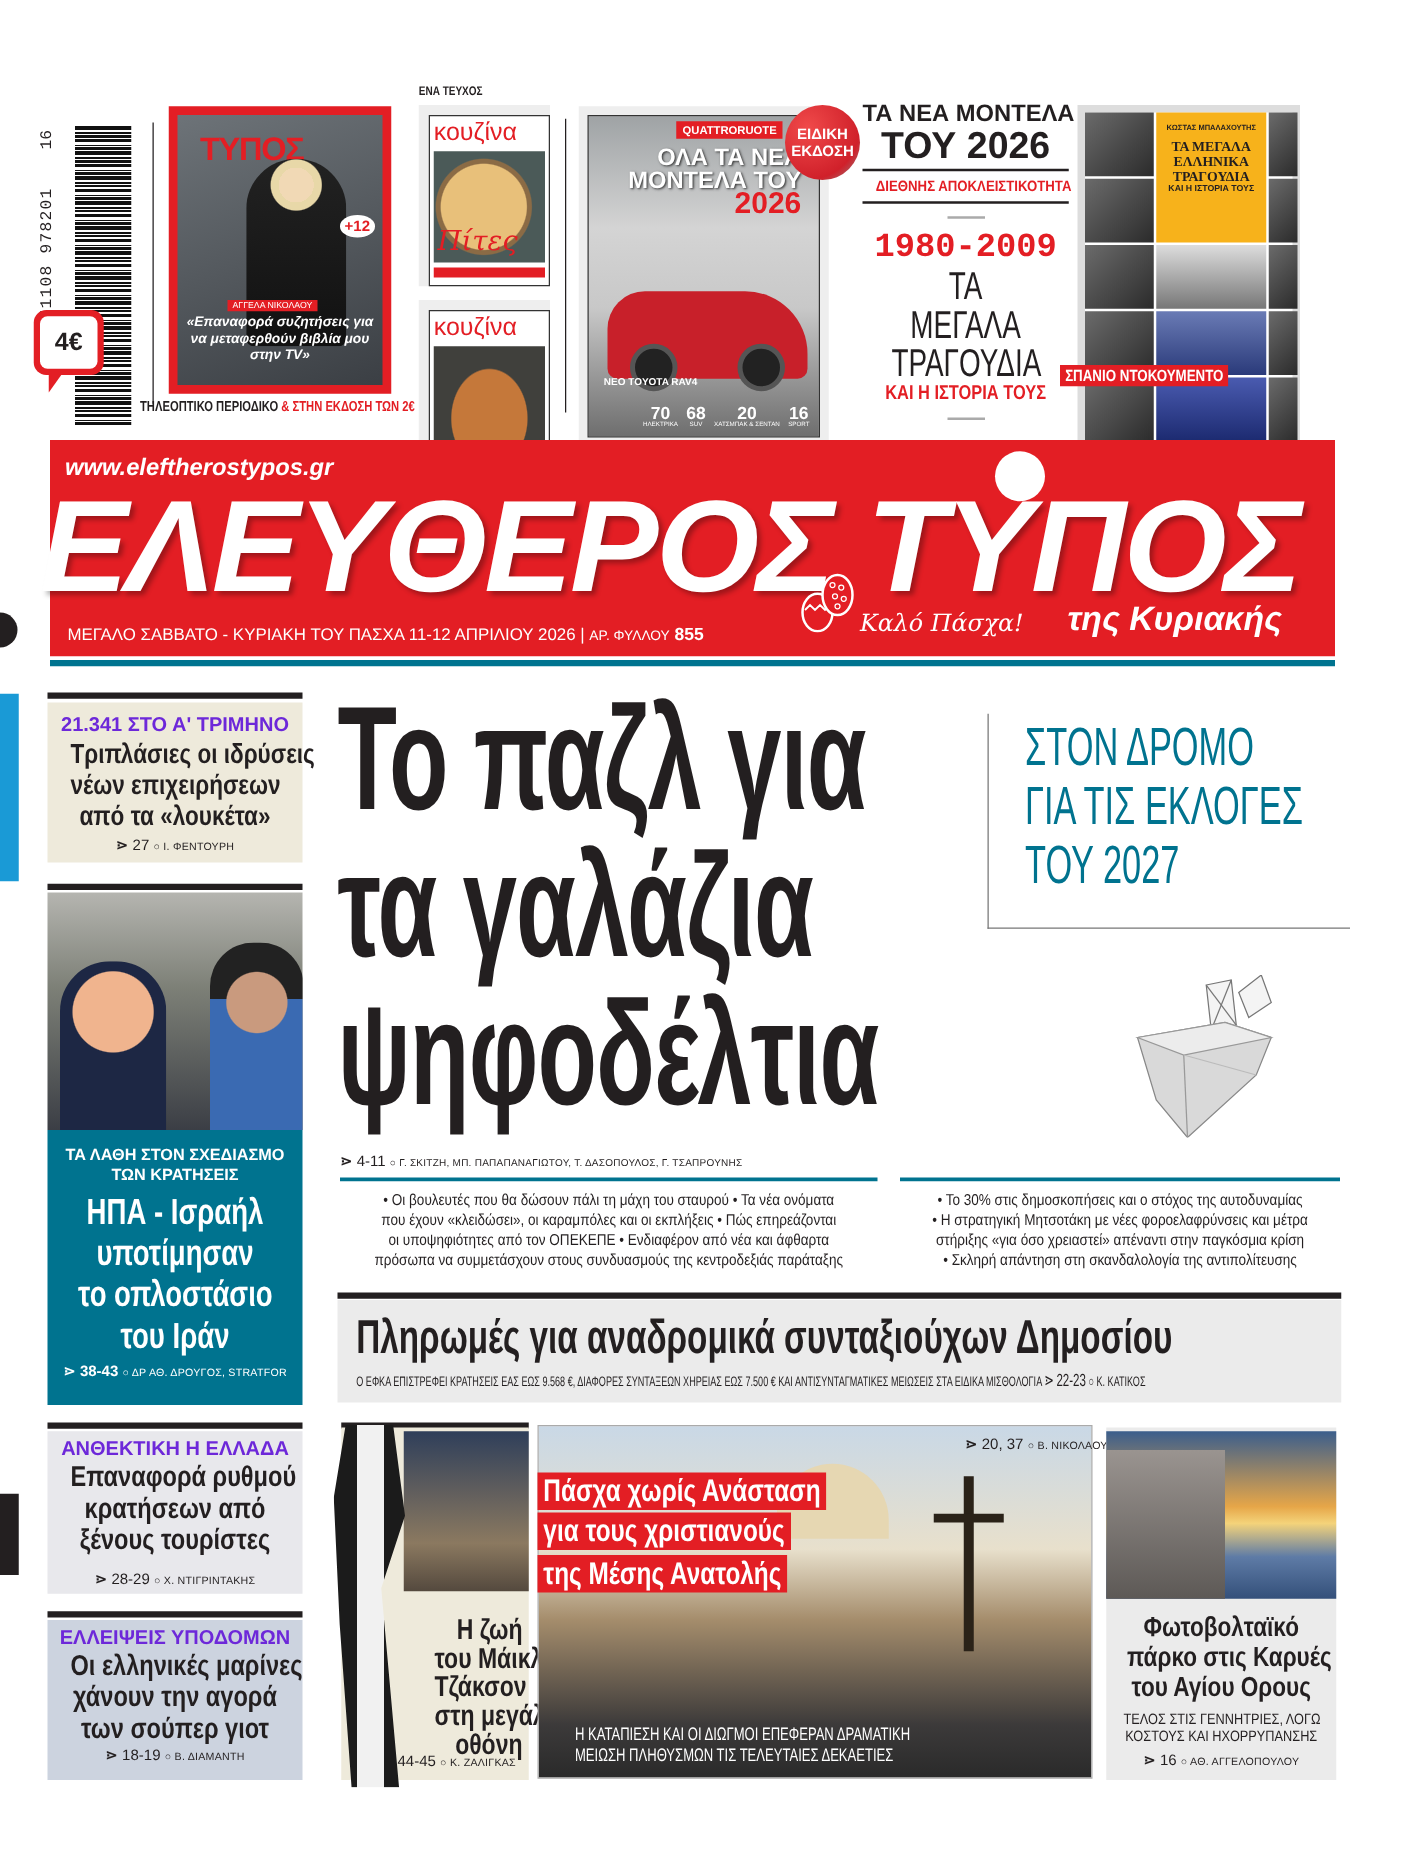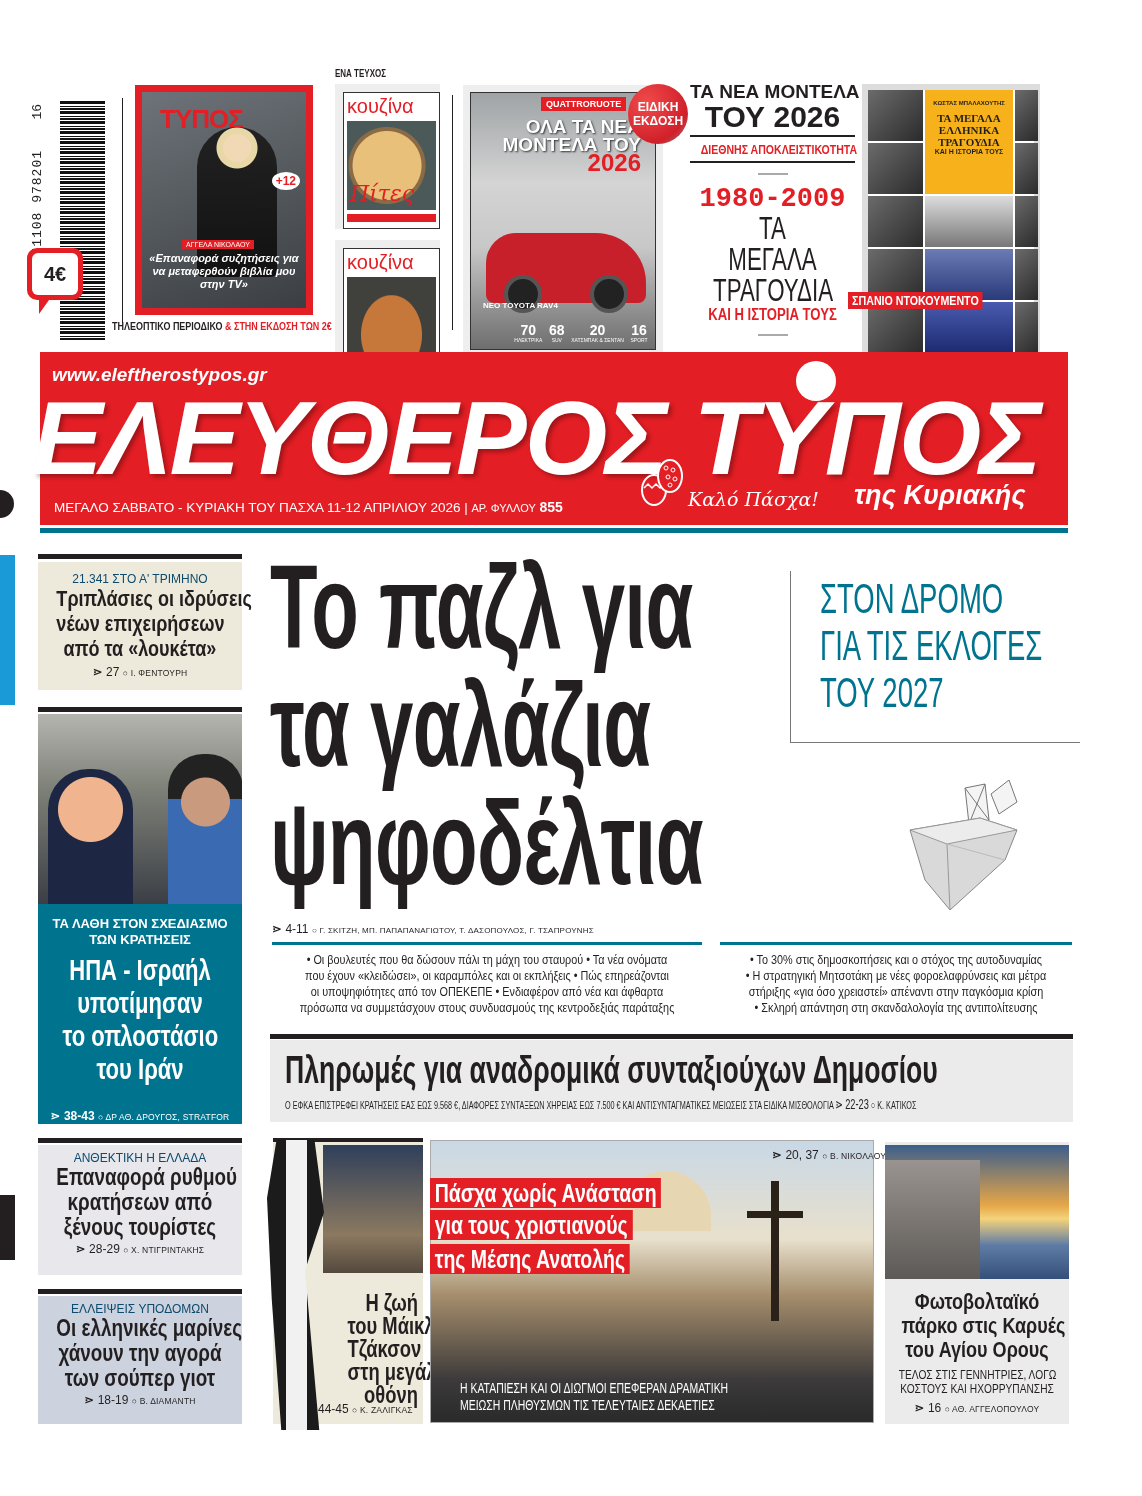--- a/index.html
+++ b/index.html
@@ -69,21 +69,21 @@
 .logo-title{left:32px;top:386px;color:#fff;font-weight:900;font-style:italic;font-size:104px;line-height:104px;white-space:nowrap;letter-spacing:-2px;transform:scaleX(1.02);transform-origin:left top;text-shadow:3px 3px 4px rgba(0,0,0,.3)}
 .logo-dot{left:796px;top:361px;width:40px;height:40px;border-radius:50%;background:#fff}
 .date-line{left:54px;top:499px;color:#fff;font-size:13.5px;white-space:nowrap}
 .date-line b{font-size:14px}
 .easter-eggs{left:640px;top:458px;width:44px;height:48px}
 .kalo-pasxa{left:688px;top:488px;color:#fff;font-style:italic;font-size:19px;font-family:"DejaVu Serif",serif}
 .tis-kyriakis{left:854px;top:480px;color:#fff;font-weight:bold;font-style:italic;font-size:27px;white-space:nowrap}
 .teal-bar{left:40px;top:528px;width:1028px;height:5px;background:#00738f}
 .black-bar{height:5px;background:#231f20}
 .side-box{background:#eeeadb;text-align:center}
-.kicker{color:#0c4a6e;font-weight:normal;font-size:12px;white-space:nowrap}
+.kicker{color:#6d28d9;font-weight:bold;font-size:16px;white-space:nowrap}
 .side-head{font-weight:bold;font-size:20px;line-height:23px;transform:scaleX(.82);transform-origin:center top;white-space:nowrap}
 .ref{font-size:12px;white-space:nowrap}
 .ref .arr{font-weight:bold}
 .ref small{font-size:8.5px;letter-spacing:.2px}
 .main-head{left:270px;top:548px;font-weight:bold;font-size:118px;line-height:118px;transform:scaleX(.66);transform-origin:left top;white-space:nowrap;letter-spacing:-1px}
 .elections-box{left:790px;top:571px;width:290px;height:172px;border-left:1px solid #777;border-bottom:1px solid #777}
 .elections-text{left:820px;top:575px;color:#00738f;font-size:43px;line-height:47px;white-space:nowrap;transform:scaleX(.64);transform-origin:left top}
 .ballot-box{left:905px;top:780px;width:115px;height:130px}
 .main-ref{left:272px;top:922px}
 .teal-line{height:3px;background:#00738f}
@@ -247,21 +247,21 @@
   <div style="position:absolute;left:10px;top:55px;width:85px;height:135px;border-radius:40px 40px 0 0;background:radial-gradient(circle at 50% 30%,#f0b48e 0 32px,transparent 33px),linear-gradient(#1d2744,#1d2744)"></div>
   <div style="position:absolute;left:130px;top:40px;width:75px;height:150px;border-radius:35px 35px 0 0;background:radial-gradient(circle at 50% 32%,#c99a7e 0 24px,transparent 25px),linear-gradient(#222 0 30%,#3a6ab2 30%)"></div>
 </div>
 <div class="abs teal-box" style="left:38px;top:904px;width:204px;height:220px;padding-top:12px">
   <div class="tk">ΤΑ ΛΑΘΗ ΣΤΟΝ ΣΧΕΔΙΑΣΜΟ</div>
   <div class="tk">ΤΩΝ ΚΡΑΤΗΣΕΙΣ</div>
   <div class="th" style="margin-top:6px">ΗΠΑ - Ισραήλ</div>
   <div class="th">υποτίμησαν</div>
   <div class="th">το οπλοστάσιο</div>
   <div class="th">του Ιράν</div>
-  <div class="ref" style="margin-top:23px;font-size:12px"><span class="arr">⋗</span> <b>38-43</b> <small><span>○</span> <span>ΔΡ ΑΘ. ΔΡΟΥΓΟΣ, STRATFOR</span></small></div>
+  <div class="ref" style="margin-top:4px;font-size:12px"><span class="arr">⋗</span> <b>38-43</b> <small><span>○</span> <span>ΔΡ ΑΘ. ΔΡΟΥΓΟΣ, STRATFOR</span></small></div>
 </div>
 
 <div class="abs main-head">
   <div>Το παζλ για</div>
   <div>τα γαλάζια</div>
   <div>ψηφοδέλτια</div>
 </div>
 <div class="abs elections-box"></div>
 <div class="abs elections-text">
   <div>ΣΤΟΝ ΔΡΟΜΟ</div>
@@ -298,21 +298,21 @@
 <div class="abs pension-box"></div>
 <div class="abs pension-head">Πληρωμές για αναδρομικά συνταξιούχων Δημοσίου</div>
 <div class="abs pension-sub"><span>Ο ΕΦΚΑ ΕΠΙΣΤΡΕΦΕΙ ΚΡΑΤΗΣΕΙΣ ΕΑΣ ΕΩΣ 9.568 €, ΔΙΑΦΟΡΕΣ ΣΥΝΤΑΞΕΩΝ ΧΗΡΕΙΑΣ ΕΩΣ 7.500 € ΚΑΙ ΑΝΤΙΣΥΝΤΑΓΜΑΤΙΚΕΣ ΜΕΙΩΣΕΙΣ ΣΤΑ ΕΙΔΙΚΑ ΜΙΣΘΟΛΟΓΙΑ</span>  <span style="font-size:14px">⋗</span> <span style="font-size:14px">22-23</span> <span>○</span> <span>Κ. ΚΑΤΙΚΟΣ</span></div>
 
 <div class="abs black-bar" style="left:38px;top:1138px;width:204px"></div>
 <div class="abs side-box" style="left:38px;top:1145px;width:204px;height:130px;background:#e8e8ec;padding-top:6px">
   <div class="kicker">ΑΝΘΕΚΤΙΚΗ Η ΕΛΛΑΔΑ</div>
   <div class="side-head" style="font-size:23px;line-height:25px">Επαναφορά ρυθμού</div>
   <div class="side-head" style="font-size:23px;line-height:25px">κρατήσεων από</div>
   <div class="side-head" style="font-size:23px;line-height:25px">ξένους τουρίστες</div>
-  <div class="ref" style="margin-top:2px"><span class="arr">⋗</span> <span>28-29</span> <small><span>○</span> <span>Χ. ΝΤΙΓΡΙΝΤΑΚΗΣ</span></small></div>
+  <div class="ref" style="margin-top:12px"><span class="arr">⋗</span> <span>28-29</span> <small><span>○</span> <span>Χ. ΝΤΙΓΡΙΝΤΑΚΗΣ</span></small></div>
 </div>
 
 <div class="abs black-bar" style="left:38px;top:1289px;width:204px"></div>
 <div class="abs side-box" style="left:38px;top:1296px;width:204px;height:128px;background:#ccd3df;padding-top:6px">
   <div class="kicker">ΕΛΛΕΙΨΕΙΣ ΥΠΟΔΟΜΩΝ</div>
   <div class="side-head" style="font-size:23px;line-height:25px">Οι ελληνικές μαρίνες</div>
   <div class="side-head" style="font-size:23px;line-height:25px">χάνουν την αγορά</div>
   <div class="side-head" style="font-size:23px;line-height:25px">των σούπερ γιοτ</div>
   <div class="ref" style="margin-top:2px"><span class="arr">⋗</span> <span>18-19</span> <small><span>○</span> <span>Β. ΔΙΑΜΑΝΤΗ</span></small></div>
 </div>

